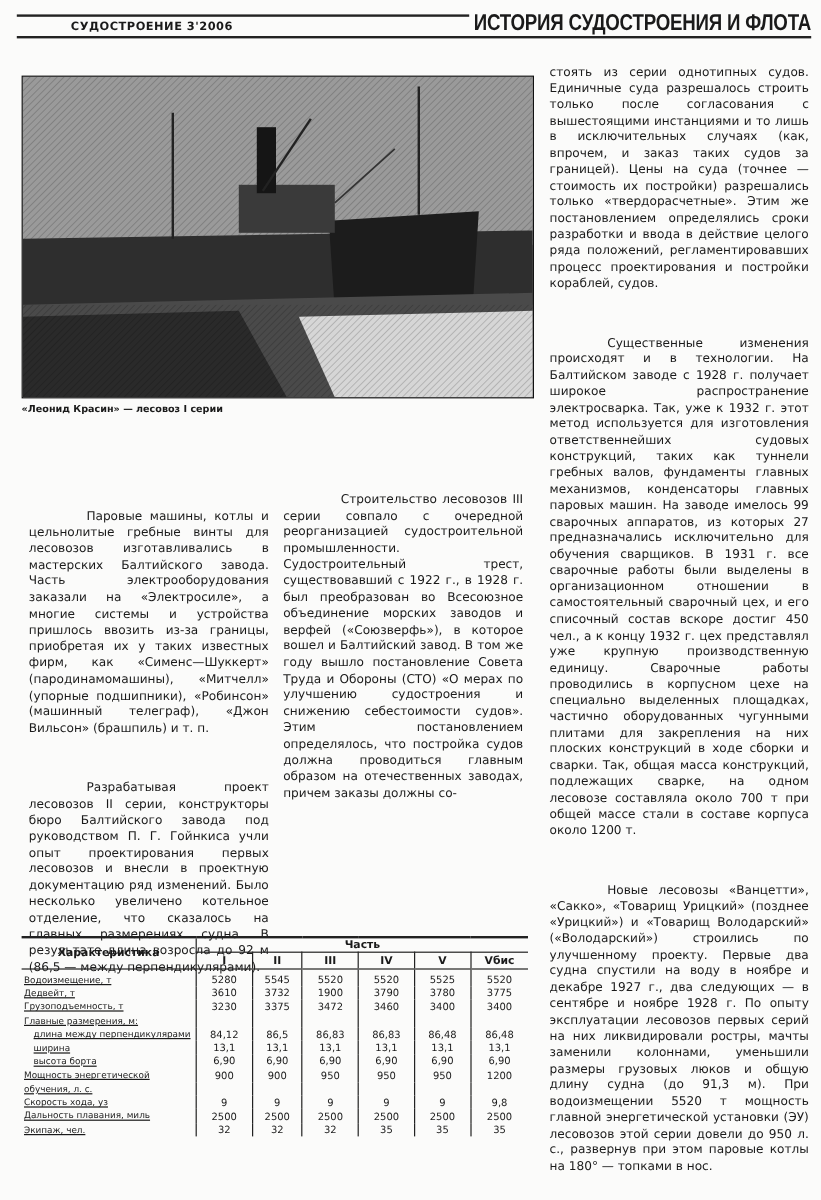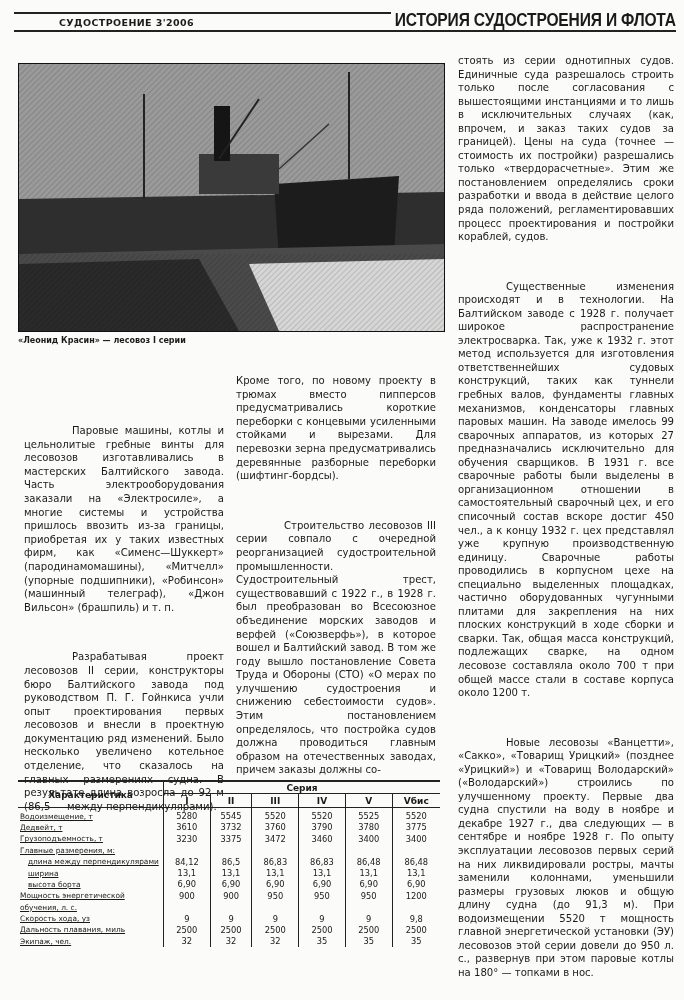--- a/index.html
+++ b/index.html
@@ -68,38 +68,37 @@
   </svg>
 </div>
 <div class="caption">«Леонид Красин» — лесовоз I серии</div>
 
 <div class="col col1">
   <p class="ind">Паровые машины, котлы и цельнолитые гребные винты для лесовозов изготавливались в мастерских Балтийского завода. Часть электрооборудования заказали на «Электросиле», а многие системы и устройства пришлось ввозить из-за границы, приобретая их у таких известных фирм, как «Сименс—Шуккерт» (пародинамомашины), «Митчелл» (упорные подшипники), «Робинсон» (машинный телеграф), «Джон Вильсон» (брашпиль) и т. п.</p>
   <p class="ind">Разрабатывая проект лесовозов II серии, конструкторы бюро Балтийского завода под руководством П. Г. Гойнкиса учли опыт проектирования первых лесовозов и внесли в проектную документацию ряд изменений. Было несколько увеличено котельное отделение, что сказалось на главных размерениях судна. В результате длина возросла до 92 м (86,5 — между перпендикулярами).</p>
 </div>
 
 <div class="col col2">
-  <p>Кроме того, по новому проекту в трюмах вместо пипперсов предусматривались короткие переборки с концевыми усиленными стойками и вырезами. Для перевозки зерна предусматривались деревянные разборные переборки (шифтинг-бордсы).</p>
   <p class="ind">Строительство лесовозов III серии совпало с очередной реорганизацией судостроительной промышленности. Судостроительный трест, существовавший с 1922 г., в 1928 г. был преобразован во Всесоюзное объединение морских заводов и верфей («Союзверфь»), в которое вошел и Балтийский завод. В том же году вышло постановление Совета Труда и Обороны (СТО) «О мерах по улучшению судостроения и снижению себестоимости судов». Этим постановлением определялось, что постройка судов должна проводиться главным образом на отечественных заводах, причем заказы должны со-</p>
 </div>
 
 <div class="col col3">
   <p>стоять из серии однотипных судов. Единичные суда разрешалось строить только после согласования с вышестоящими инстанциями и то лишь в исключительных случаях (как, впрочем, и заказ таких судов за границей). Цены на суда (точнее — стоимость их постройки) разрешались только «твердорасчетные». Этим же постановлением определялись сроки разработки и ввода в действие целого ряда положений, регламентировавших процесс проектирования и постройки кораблей, судов.</p>
   <p class="ind">Существенные изменения происходят и в технологии. На Балтийском заводе с 1928 г. получает широкое распространение электросварка. Так, уже к 1932 г. этот метод используется для изготовления ответственнейших судовых конструкций, таких как туннели гребных валов, фундаменты главных механизмов, конденсаторы главных паровых машин. На заводе имелось 99 сварочных аппаратов, из которых 27 предназначались исключительно для обучения сварщиков. В 1931 г. все сварочные работы были выделены в организационном отношении в самостоятельный сварочный цех, и его списочный состав вскоре достиг 450 чел., а к концу 1932 г. цех представлял уже крупную производственную единицу. Сварочные работы проводились в корпусном цехе на специально выделенных площадках, частично оборудованных чугунными плитами для закрепления на них плоских конструкций в ходе сборки и сварки. Так, общая масса конструкций, подлежащих сварке, на одном лесовозе составляла около 700 т при общей массе стали в составе корпуса около 1200 т.</p>
   <p class="ind">Новые лесовозы «Ванцетти», «Сакко», «Товарищ Урицкий» (позднее «Урицкий») и «Товарищ Володарский» («Володарский») строились по улучшенному проекту. Первые два судна спустили на воду в ноябре и декабре 1927 г., два следующих — в сентябре и ноябре 1928 г. По опыту эксплуатации лесовозов первых серий на них ликвидировали ростры, мачты заменили колоннами, уменьшили размеры грузовых люков и общую длину судна (до 91,3 м). При водоизмещении 5520 т мощность главной энергетической установки (ЭУ) лесовозов этой серии довели до 950 л. с., развернув при этом паровые котлы на 180° — топками в нос.</p>
 </div>
 
 <div class="tbl-title">
 </div>
 
 <table class="specs">
   <thead>
     <tr>
       <th class="char" rowspan="2">Характеристика</th>
-      <th class="ser" colspan="6">Серия</th>
+      <th class="ser" colspan="6">Часть</th>
     </tr>
     <tr>
       <th class="sub">I</th>
       <th class="sub">II</th>
       <th class="sub">III</th>
       <th class="sub">IV</th>
       <th class="sub">V</th>
       <th class="sub">Vбис</th>
     </tr>
   </thead>
@@ -110,21 +109,21 @@
         <td class="v">5545</td>
         <td class="v">5520</td>
         <td class="v">5520</td>
         <td class="v">5525</td>
         <td class="v">5520</td>
       </tr>
       <tr>
         <td class="lbl">Дедвейт, т</td>
         <td class="v">3610</td>
         <td class="v">3732</td>
-        <td class="v">3760</td>
+        <td class="v">1900</td>
         <td class="v">3790</td>
         <td class="v">3780</td>
         <td class="v">3775</td>
       </tr>
       <tr>
         <td class="lbl">Грузоподъемность, т</td>
         <td class="v">3230</td>
         <td class="v">3375</td>
         <td class="v">3472</td>
         <td class="v">3460</td>

